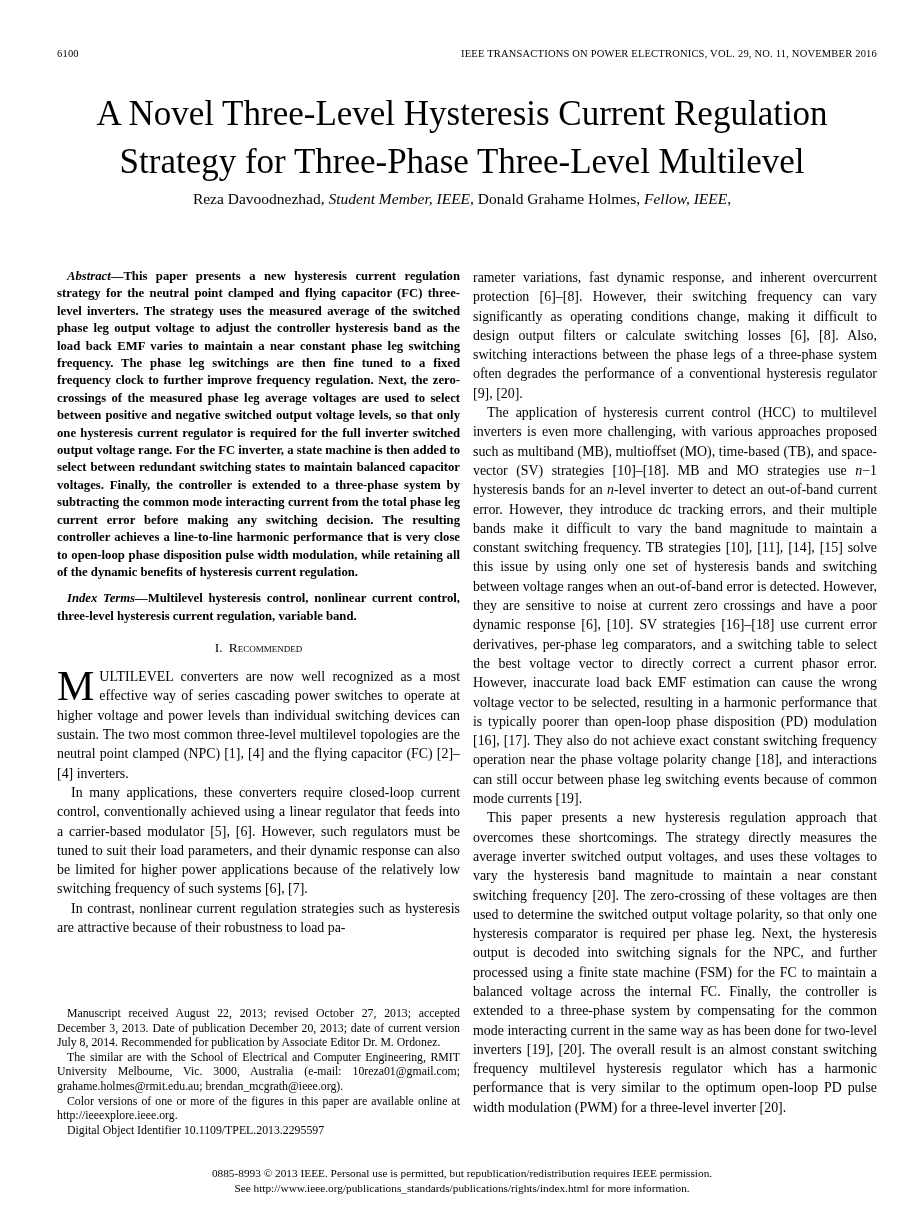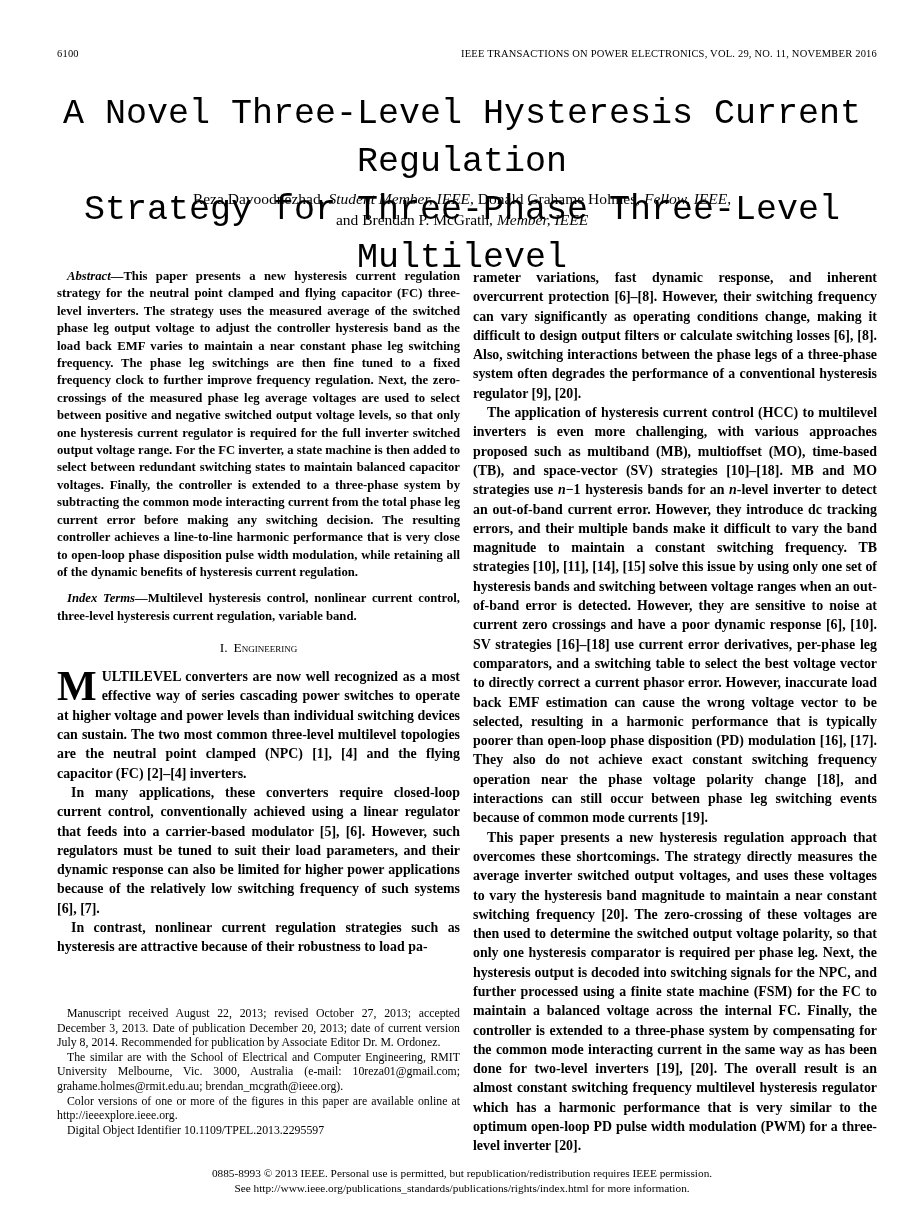--- a/index.html
+++ b/index.html
@@ -16,21 +16,21 @@
     position:absolute;top:48px;left:57px;right:47px;
     display:flex;justify-content:space-between;
     font-size:10.5px;letter-spacing:0.2px;gap:20px;
   }
   
   .title{
     position:absolute;top:90px;left:40px;right:40px;
     text-align:center;
     font-size:35px;line-height:48px;
   }
-  .title span{display:block;font-family:Liberation Mono, monospace;}
+  .title span{display:block;}
   
   .authors{
     position:absolute;top:188px;left:0;right:0;
     text-align:center;
     font-size:15.5px;line-height:21px;
   }
   .authors div{display:block;}
   .it{font-style:italic;}
   
   .col{position:absolute;top:268px;text-align:justify;}
@@ -45,21 +45,21 @@
   .indexterms{text-indent:10px;margin-top:9px;}
   .sechead{
     text-align:center;
     font-size:13.5px;
     margin-top:15px;margin-bottom:11px;
     text-indent:0;
   }
   .sechead .sc{font-variant:small-caps;margin-left:6px;}
   p.body{
     font-size:13.9px;line-height:19.3px;
-    margin:0;text-indent:14px;font-weight:bold;
+    margin:0;text-indent:14px;
   }
   p.body.noindent{text-indent:0;}
   .dropcap{
     float:left;
     font-size:42px;line-height:34px;
     padding:2px 5px 0 0;
   }
   
   .footnote{
     position:absolute;top:1006px;left:57px;width:403px;
@@ -84,29 +84,28 @@
     <span>IEEE TRANSACTIONS ON POWER ELECTRONICS, VOL. 29, NO. 11, NOVEMBER 2016</span>
   </div>
 
   <h1 class="title" style="font-weight:normal;margin:0;">
     <span>A Novel Three-Level Hysteresis Current Regulation</span>
     <span>Strategy for Three-Phase Three-Level Multilevel</span>
   </h1>
 
   <div class="authors">
     <div><span>Reza Davoodnezhad, </span><span class="it">Student Member, IEEE</span><span>, Donald Grahame Holmes, </span><span class="it">Fellow, IEEE</span><span>,</span></div>
-    <div><span>and Brendan P. McGrath, </span><span class="it">Member, IEEE</span></div>
   </div>
 
   <div class="col col-left">
     <p class="abstract"><span class="it">Abstract—</span><span>This paper presents a new hysteresis current regulation strategy for the neutral point clamped and flying capacitor (FC) three-level inverters. The strategy uses the measured average of the switched phase leg output voltage to adjust the controller hysteresis band as the load back EMF varies to maintain a near constant phase leg switching frequency. The phase leg switchings are then fine tuned to a fixed frequency clock to further improve frequency regulation. Next, the zero-crossings of the measured phase leg average voltages are used to select between positive and negative switched output voltage levels, so that only one hysteresis current regulator is required for the full inverter switched output voltage range. For the FC inverter, a state machine is then added to select between redundant switching states to maintain balanced capacitor voltages. Finally, the controller is extended to a three-phase system by subtracting the common mode interacting current from the total phase leg current error before making any switching decision. The resulting controller achieves a line-to-line harmonic performance that is very close to open-loop phase disposition pulse width modulation, while retaining all of the dynamic benefits of hysteresis current regulation.</span></p>
     <p class="indexterms"><span class="it">Index Terms—</span><span>Multilevel hysteresis control, nonlinear current control, three-level hysteresis current regulation, variable band.</span></p>
 
     <div class="sechead">
-      <span>I.</span><span class="sc">Engineering</span>
+      <span>I.</span><span class="sc">Recommended</span>
     </div>
 
     <p class="body noindent">
       <span class="dropcap">M</span><span>ULTILEVEL</span><span> converters are now well recognized as a most effective way of series cascading power switches to operate at higher voltage and power levels than individual switching devices can sustain. The two most common three-level multilevel topologies are the neutral point clamped (NPC) [1], [4] and the flying capacitor (FC) [2]–[4] inverters.</span>
     </p>
     <p class="body">In many applications, these converters require closed-loop current control, conventionally achieved using a linear regulator that feeds into a carrier-based modulator [5], [6]. However, such regulators must be tuned to suit their load parameters, and their dynamic response can also be limited for higher power applications because of the relatively low switching frequency of such systems [6], [7].</p>
     <p class="body">In contrast, nonlinear current regulation strategies such as hysteresis are attractive because of their robustness to load pa-</p>
   </div>
 
   <div class="col col-right">

